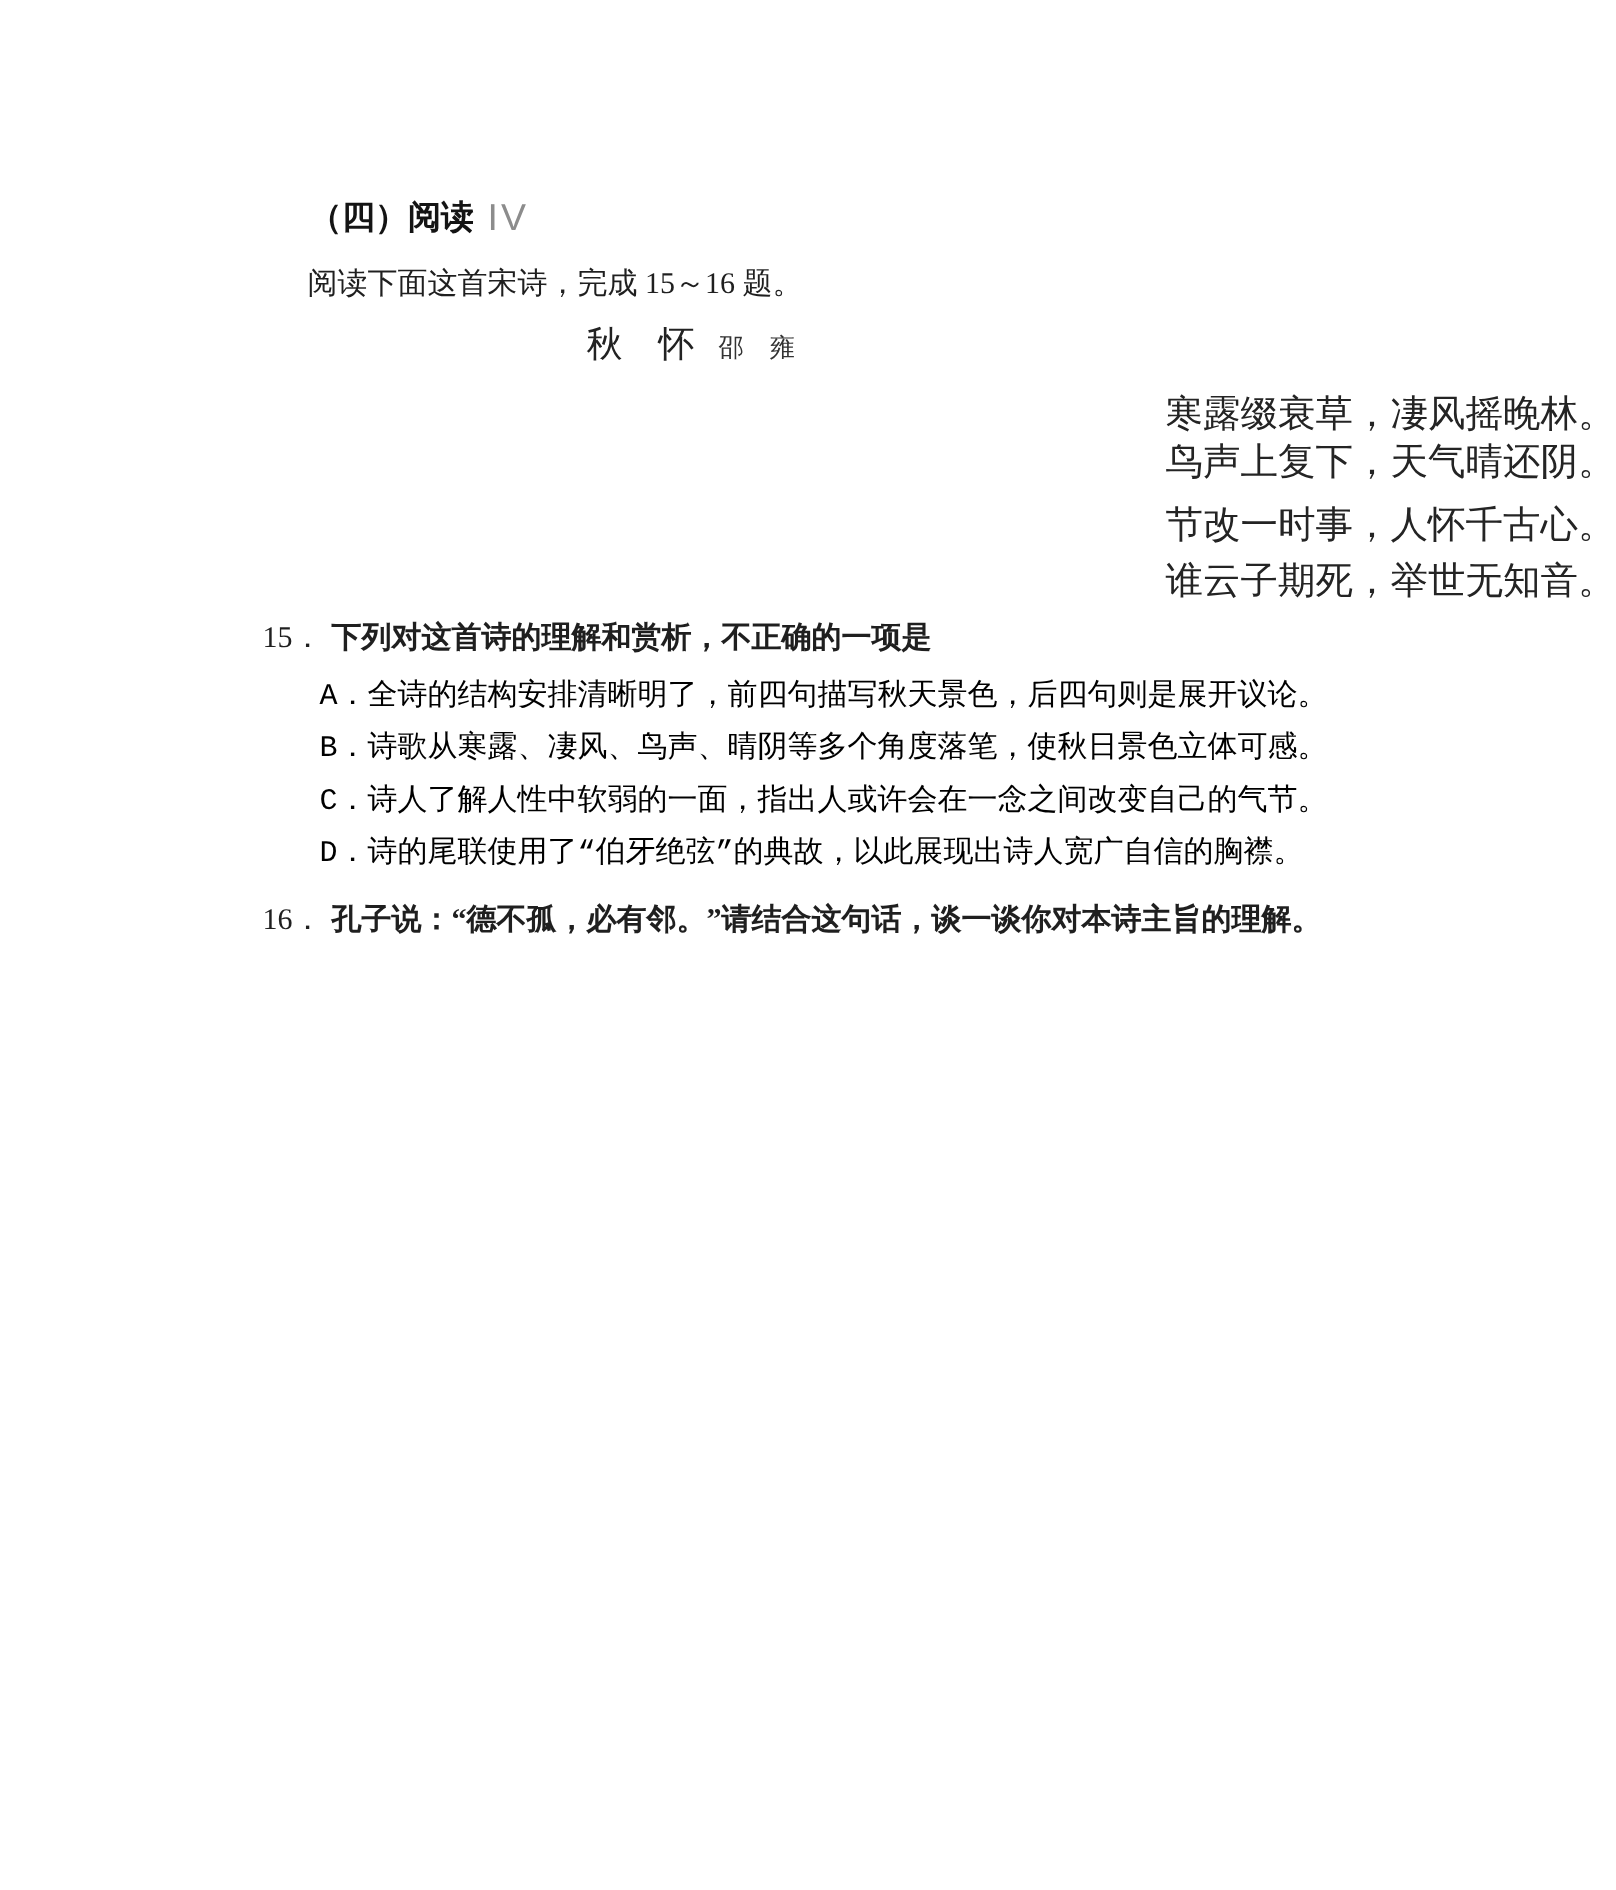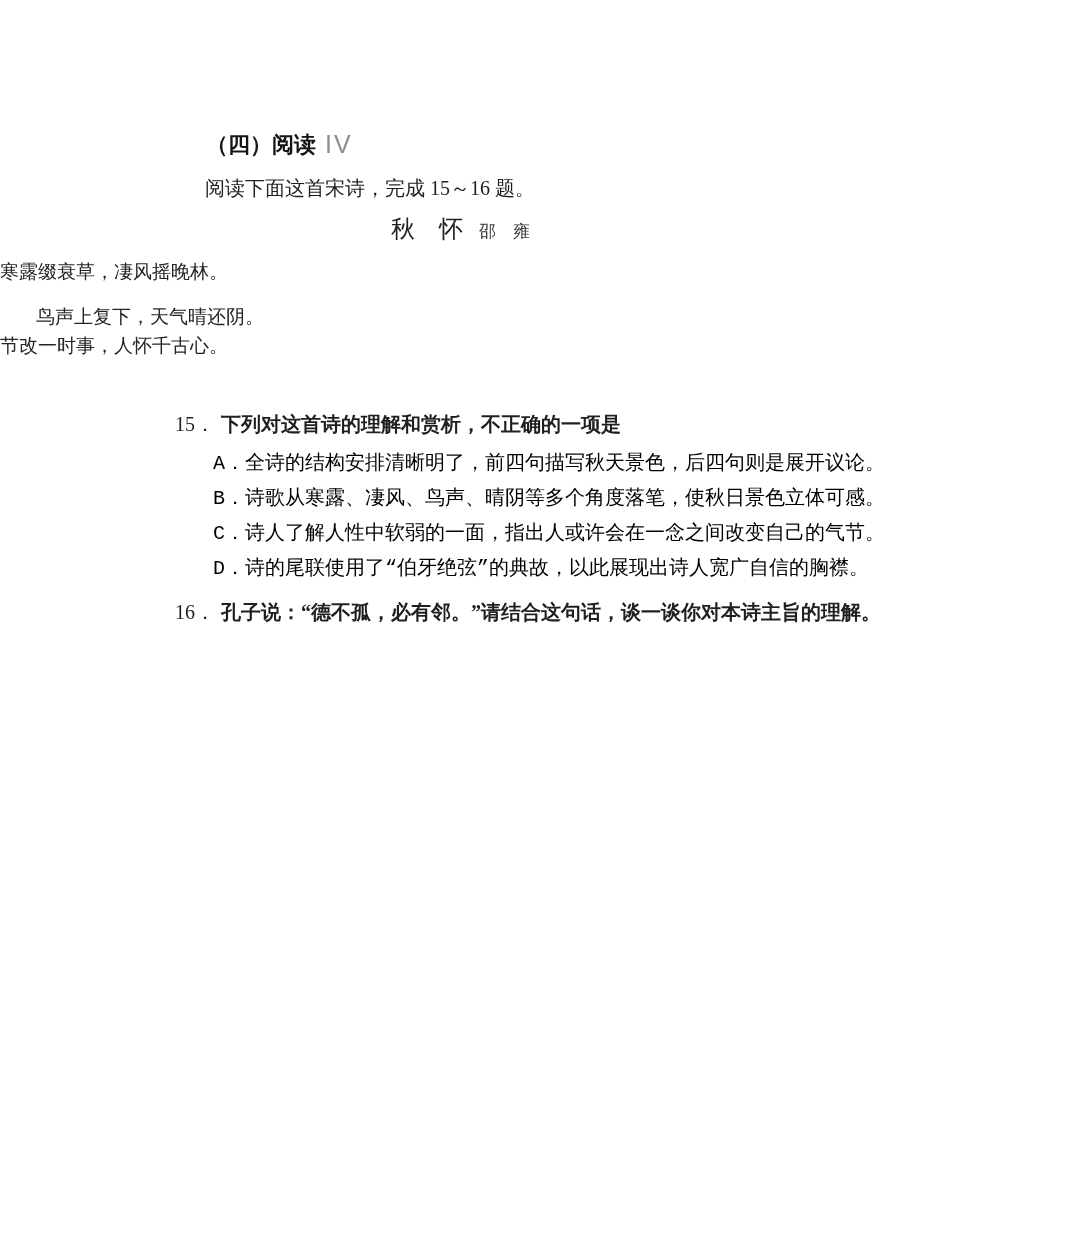--- a/index.html
+++ b/index.html
@@ -34,23 +34,23 @@
     text-align: right;
   }
 
   
   .intro { top: 175px; left: 205px; font-size: 20px; }
 
   
   .poem-title-row { top: 213px; left: 0; width: 921px; text-align: center; }
   .poem-title { font-size: 24px; color: #222; }
   .poem-author { font-size: 17px; margin-left: 16px; color: #333; }
-  .poem-line { left: 0; width: 1077px; text-align: left; font-size: 19px; color: #242424; }
+  .poem-line { left: 0; width: 1077px; text-align: right; font-size: 25px; color: #242424; }
   .poem-line-0 { top: 259px; }
-  .poem-line-1 { top: 304px; padding-left: 36px; }
+  .poem-line-1 { top: 291px; padding-left: 36px; }
   .poem-line-2 { top: 333px; }
   .poem-line-3 { top: 370px; }
 
   
   .question { font-size: 20px; color: #1f1f1f; }
   .q15 { top: 411px; left: 175px; }
   .q16 { top: 599px; left: 175px; }
   .q-num { display: inline-block; min-width: 40px; }
   .q-stem { margin-left: 6px; font-weight: bold; }
 
@@ -73,20 +73,21 @@
 
   <p class="abs intro">阅读下面这首宋诗，完成 15～16 题。</p>
 
   <div class="abs poem-title-row">
     <span class="poem-title">秋　怀</span><span class="poem-author">邵　雍</span>
   </div>
 
   <p class="abs poem-line poem-line-0">寒露缀衰草，凄风摇晚林。</p>
   <p class="abs poem-line poem-line-1">鸟声上复下，天气晴还阴。</p>
   <p class="abs poem-line poem-line-2">节改一时事，人怀千古心。</p>
+  <p class="abs poem-line poem-line-3">谁云子期死，举世无知音。</p>
 
   <div class="abs question q15">
     <span class="q-num">15．</span><span class="q-stem">下列对这首诗的理解和赏析，不正确的一项是</span>
   </div>
 
   <div class="option option-0">
     <span class="opt-label">A．</span><span>全诗的结构安排清晰明了，前四句描写秋天景色，后四句则是展开议论。</span>
   </div>
   <div class="option option-1">
     <span class="opt-label">B．</span><span>诗歌从寒露、凄风、鸟声、晴阴等多个角度落笔，使秋日景色立体可感。</span>

